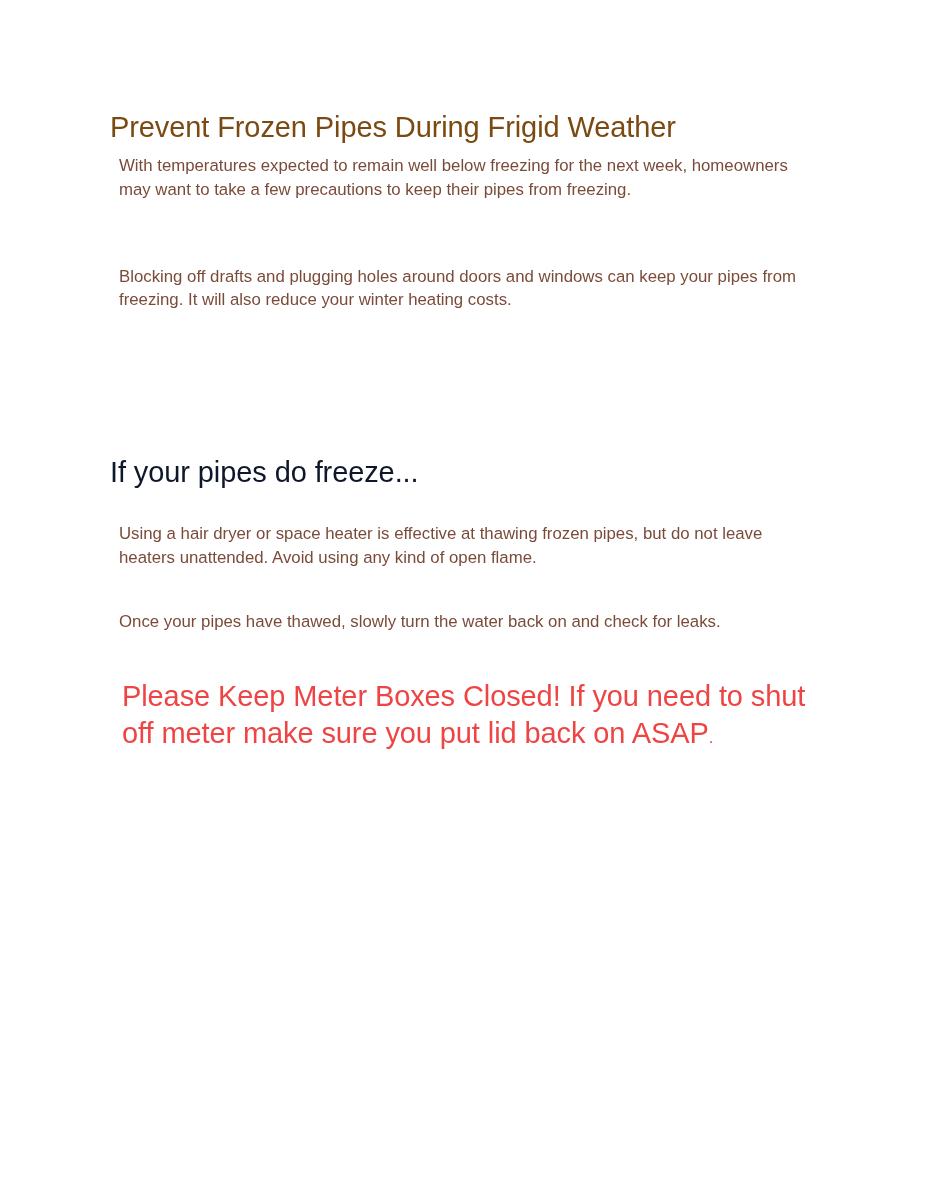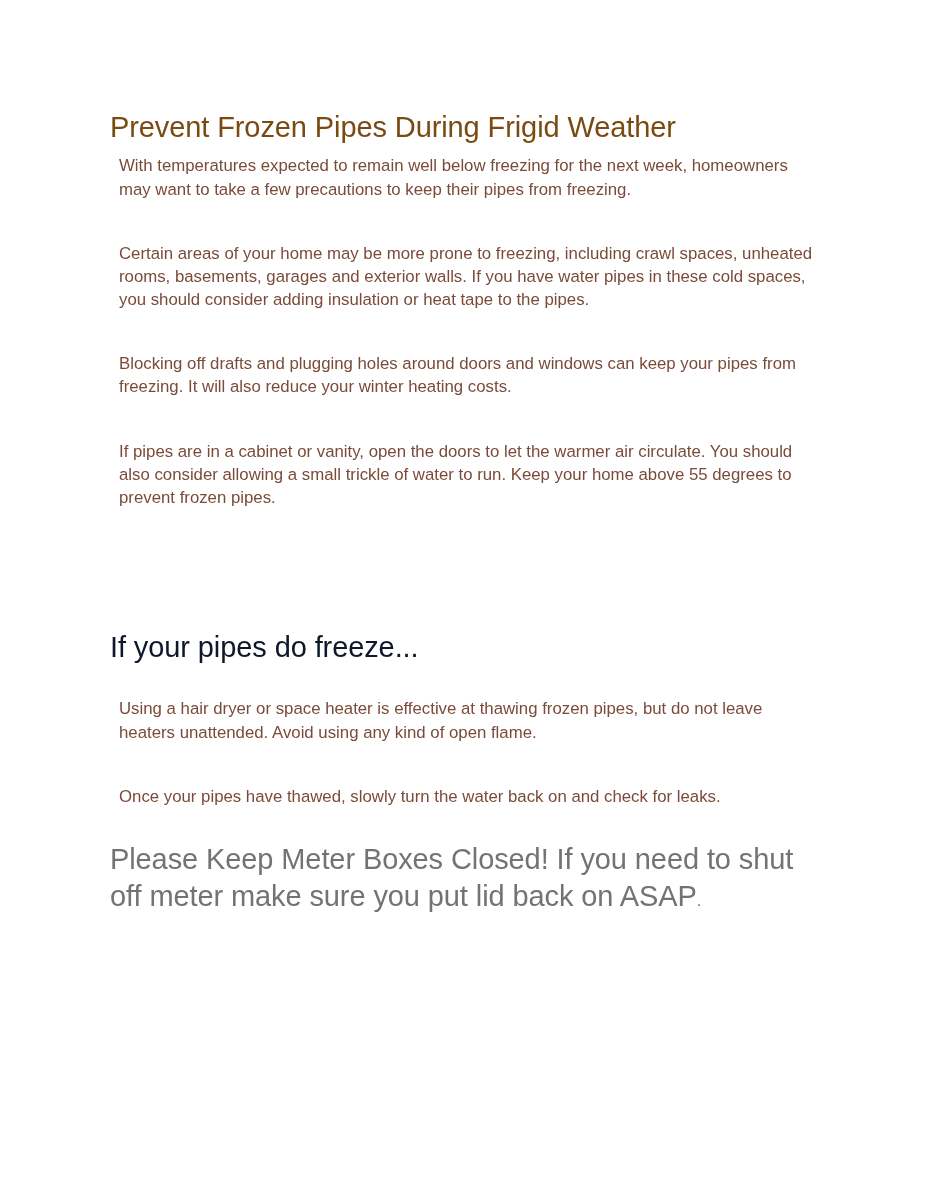--- a/index.html
+++ b/index.html
@@ -52,52 +52,50 @@
   .spacer-line {
     height: 23px;
   }
   .gap-section {
     height: 112px;
   }
   .gap-before-closing {
     height: 24px;
   }
   p.closing-line {
-    margin: 0;
+    margin: 12px;
     font-size: 29px;
     font-weight: 400;
     line-height: 1.28;
-    color: #737373;
+    color: #ef4444;
     letter-spacing: -0.1px;
   }
   .closing-period {
     font-size: 16.8px;
   }
 </style>
 </head>
 <body>
 
 <div class="page">
   <div class="content">
 
     <h1 class="doc-title">Prevent Frozen Pipes During Frigid Weather</h1>
 
     <p class="body-text">With temperatures expected to remain well below freezing for the next week, homeowners may want to take a few precautions to keep their pipes from freezing.</p>
 
     <div class="spacer-line"></div>
 
-    <p class="body-text">Certain areas of your home may be more prone to freezing, including crawl spaces, unheated rooms, basements, garages and exterior walls. If you have water pipes in these cold spaces, you should consider adding insulation or heat tape to the pipes.</p>
 
     <div class="spacer-line"></div>
 
     <p class="body-text">Blocking off drafts and plugging holes around doors and windows can keep your pipes from freezing. It will also reduce your winter heating costs.</p>
 
     <div class="spacer-line"></div>
 
-    <p class="body-text">If pipes are in a cabinet or vanity, open the doors to let the warmer air circulate. You should also consider allowing a small trickle of water to run. Keep your home above 55 degrees to prevent frozen pipes.</p>
 
     <div class="gap-section"></div>
 
     <h2 class="section-heading">If your pipes do freeze...</h2>
 
 
     <div class="spacer-line"></div>
 
     <p class="body-text">Using a hair dryer or space heater is effective at thawing frozen pipes, but do not leave heaters unattended. Avoid using any kind of open flame.</p>
 

